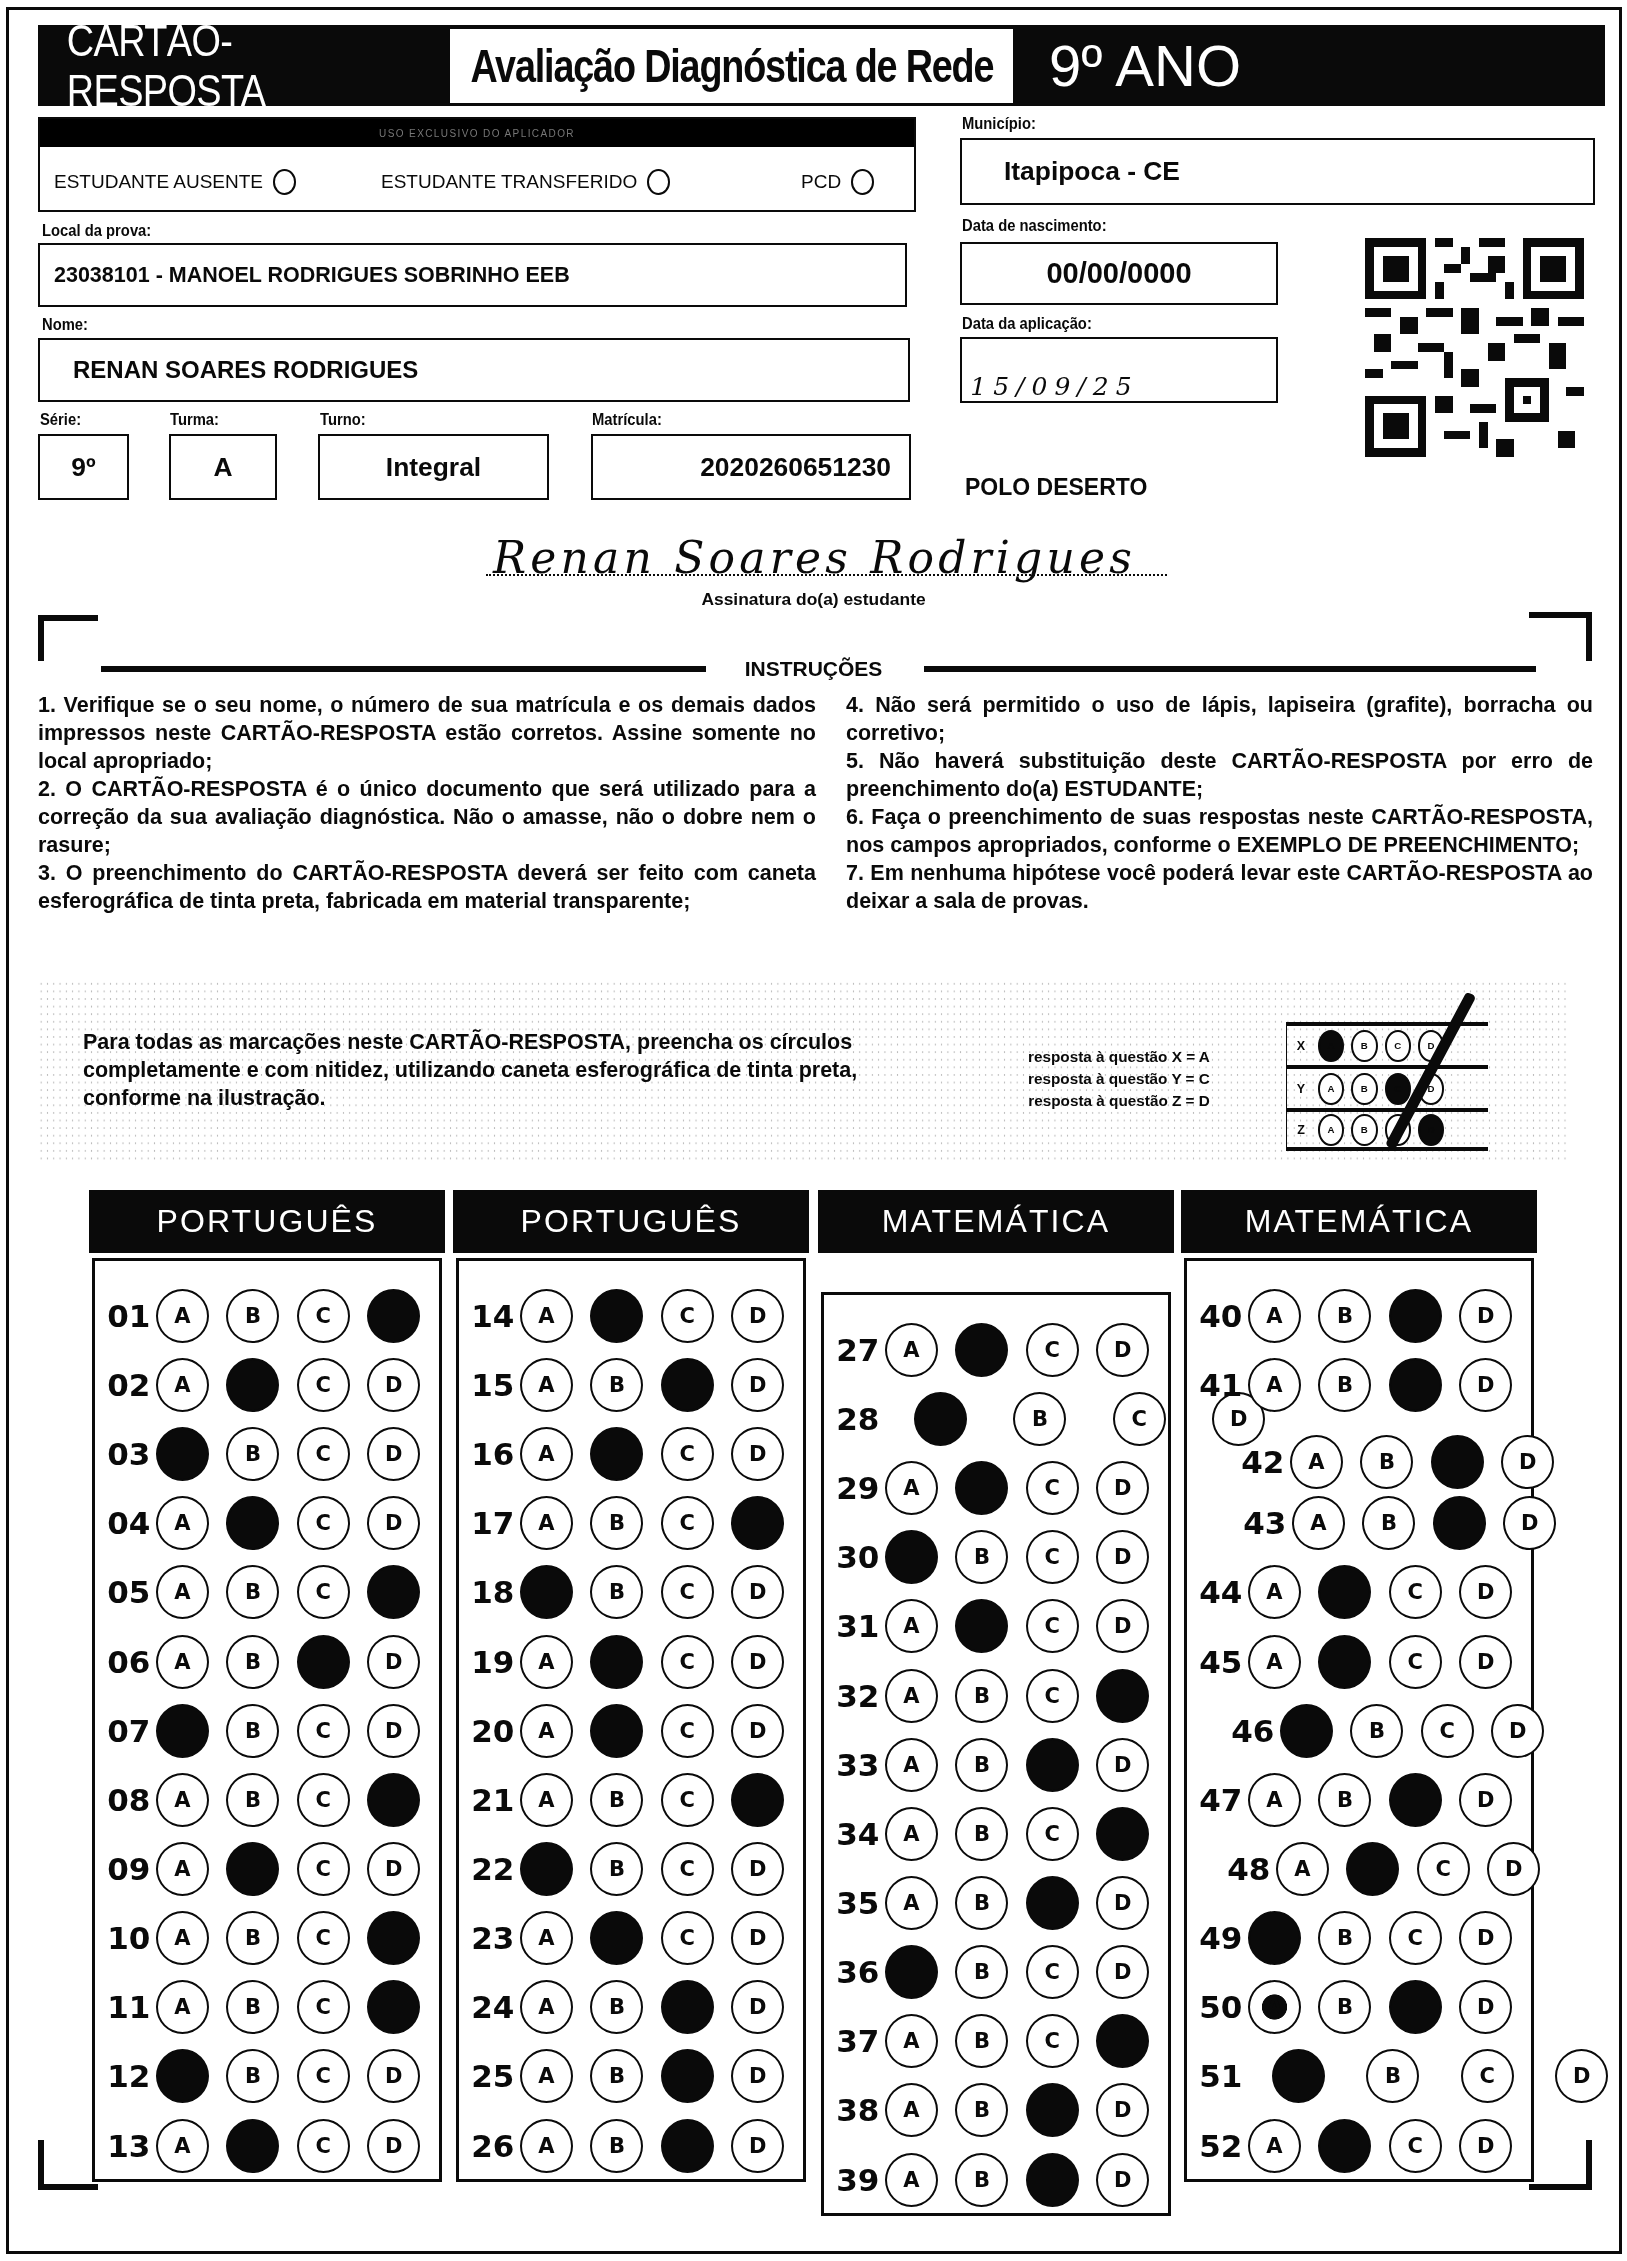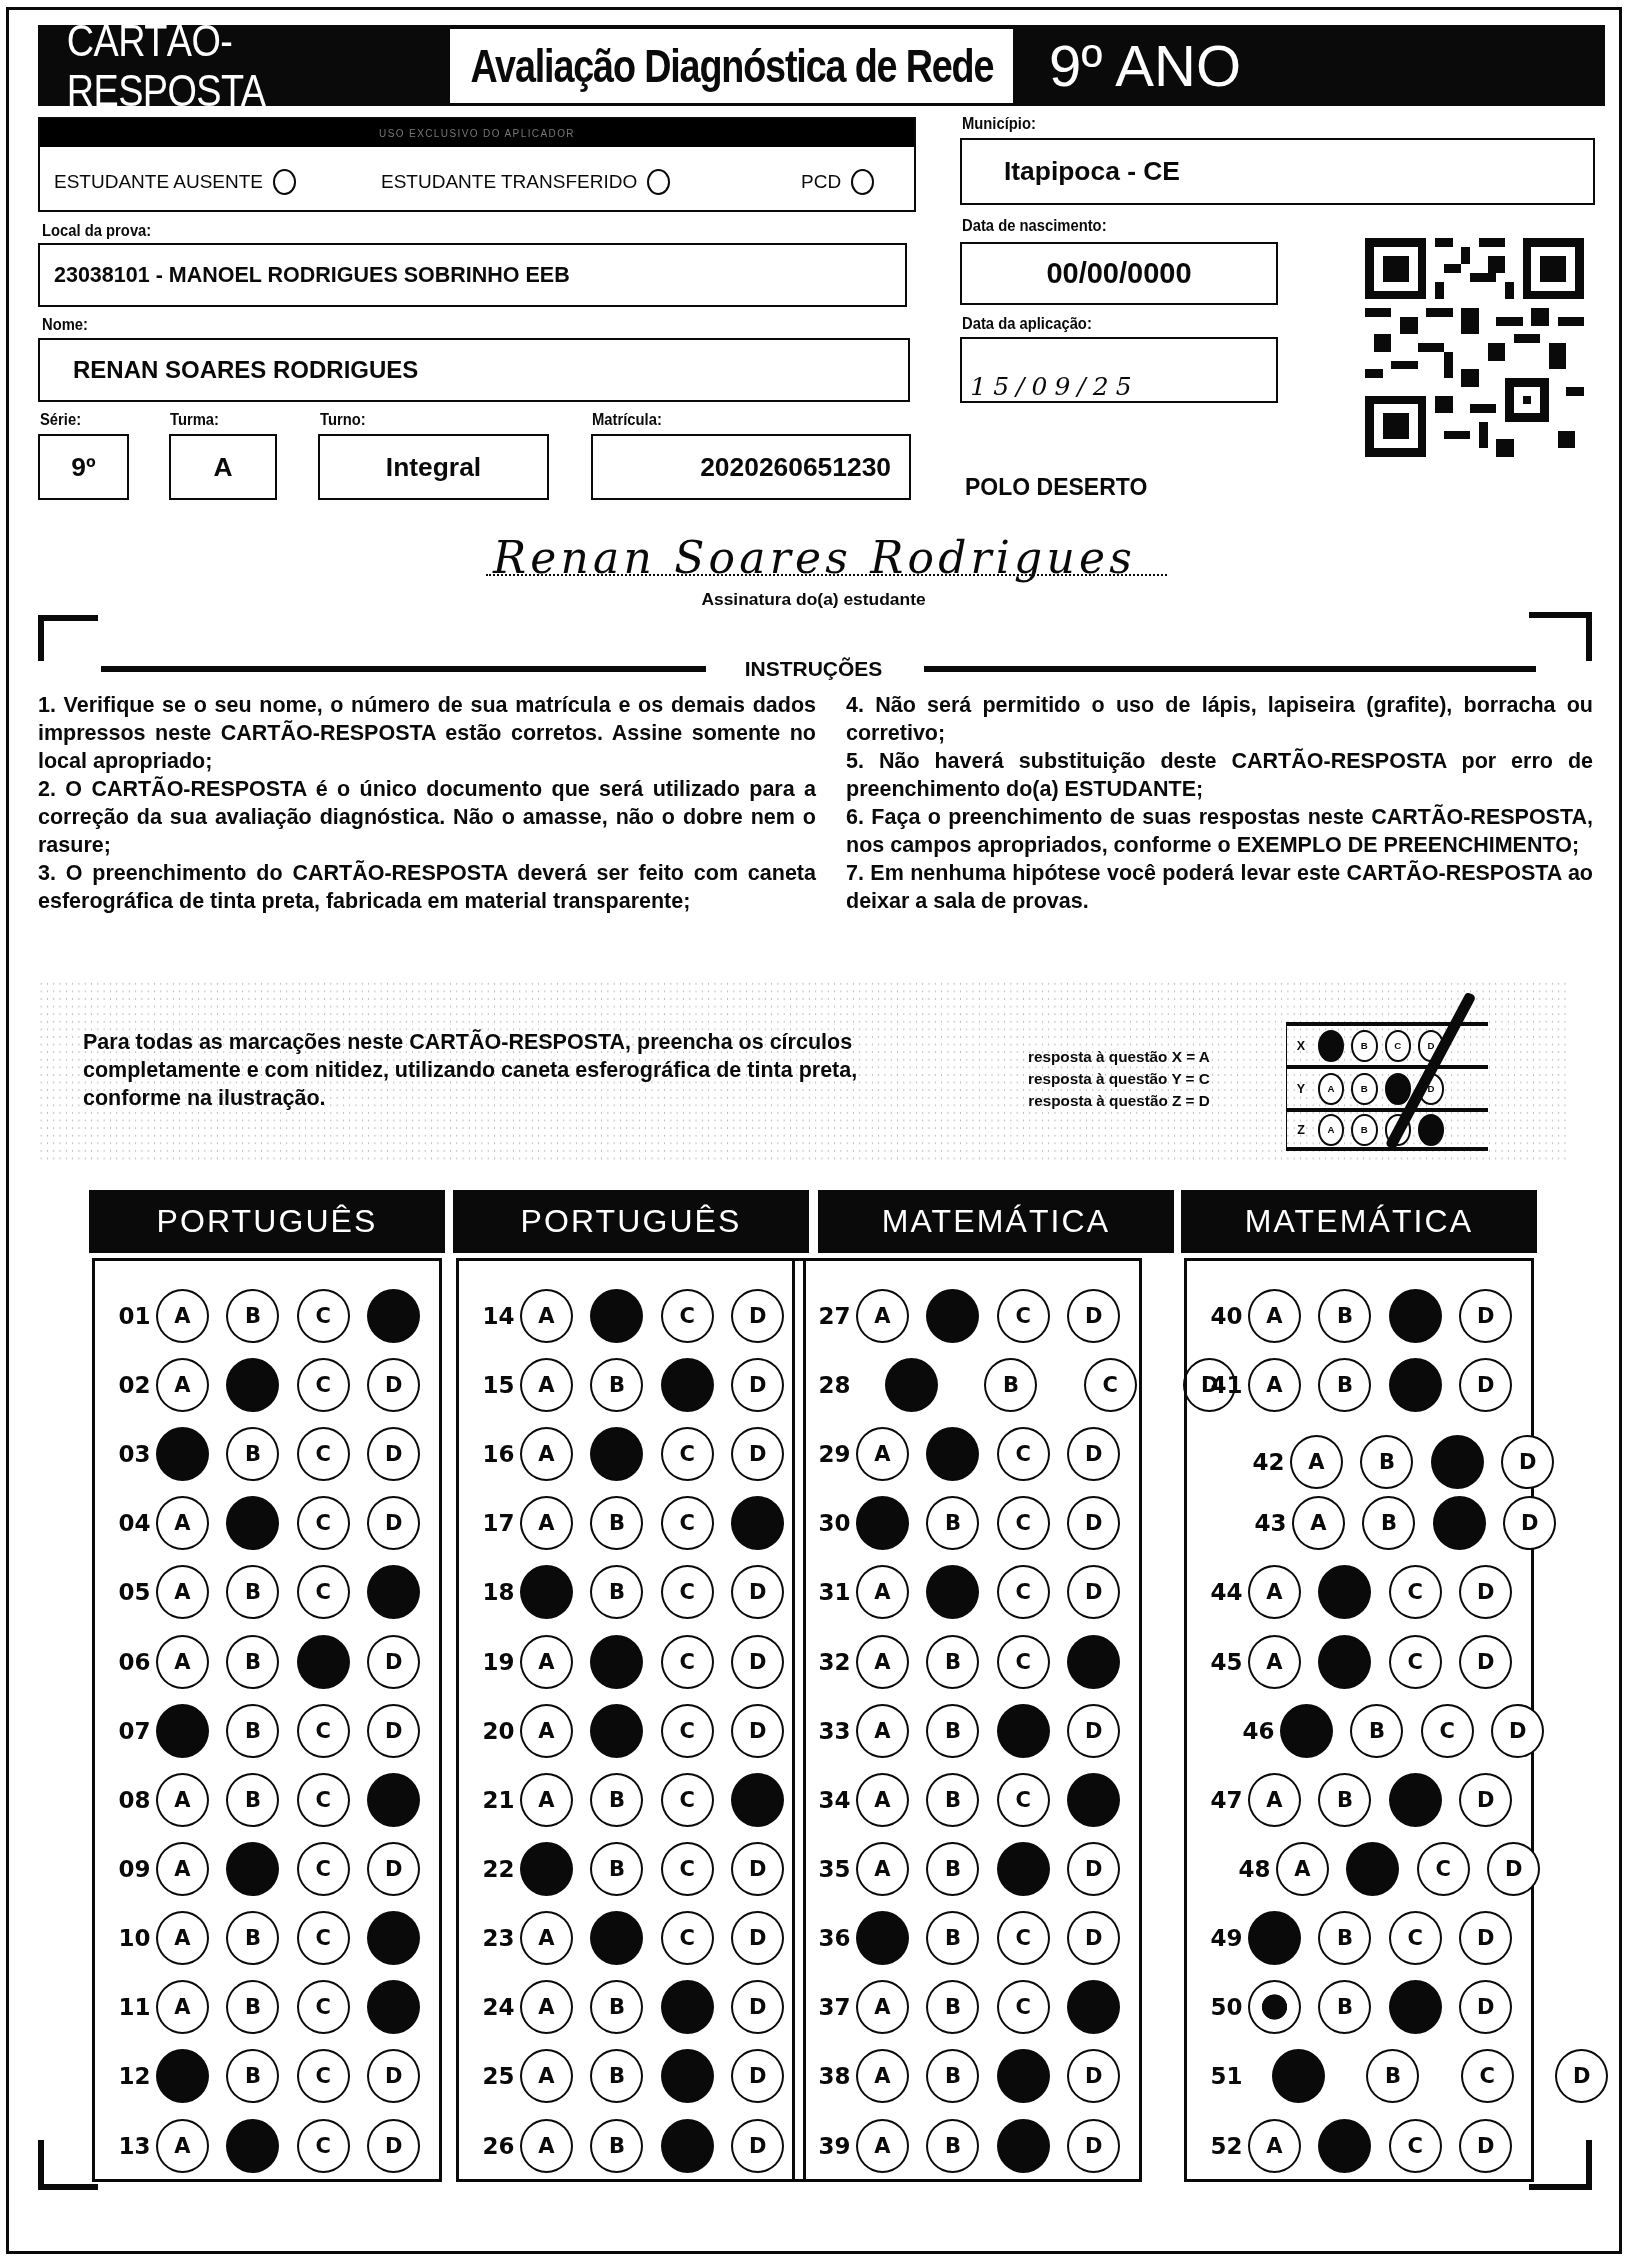--- a/index.html
+++ b/index.html
@@ -45,21 +45,21 @@
   .ex-row:last-child { border-bottom: 4.9px solid #0a0a0a; }
   .ex-key { width: 28px; text-align: center; font-size: 12.5px; font-weight: bold; }
   .ex-b { width: 26.4px; height: 32px; margin: 0 4.2px 0 2.8px; border: 2.1px solid #0a0a0a; border-radius: 50%; font-size: 9.7px; font-weight: bold; display: flex; align-items: center; justify-content: center; background: #fff; }
   .ex-b.filled { background: #0a0a0a; color: #0a0a0a; }
   .pen { position: absolute; left: 1466px; top: 994px; width: 11px; height: 174px; background: #0a0a0a; transform: rotate(28deg); transform-origin: top; border-radius: 4.2px; }
 
   
   .subj { position: absolute; top: 1190px; height: 63px; background: #0a0a0a; color: #fff; font-size: 32px; display: flex; align-items: center; justify-content: center; letter-spacing: 2.1px; }
   .abox { position: absolute; top: 1258px; height: 924px; border: 3.5px solid #0a0a0a; }
   .arow { position: absolute; left: 0; display: flex; align-items: center; }
-  .qn { width: 61px; text-align: right; font-size: 23px; font-weight: bold; padding-right: 5.6px; font-family: "DejaVu Sans", sans-serif; }
+  .qn { width: 61px; text-align: right; font-size: 31px; font-weight: bold; padding-right: 5.6px; font-family: "DejaVu Sans", sans-serif; }
   .bub { width: 53px; height: 54px; margin-right: 17.4px; border: 2.8px solid #0a0a0a; border-radius: 50%; display: flex; align-items: center; justify-content: center; font-size: 21px; font-weight: bold; font-family: "DejaVu Sans", sans-serif; background: #fff; }
   .bub.filled { background: #0a0a0a; color: transparent; }
   .bub.smudge { background: radial-gradient(circle, #0a0a0a 0 35%, #fff 37%); }
 </style>
 </head>
 <body>
 
 <div class="frame"></div>
 
 <div class="hdr"></div>
@@ -414,21 +414,21 @@
       </div>
       <div class="arow" style="top: 858px;">
         <div class="qn">26</div>
         <div class="bub">A</div>
         <div class="bub">B</div>
         <div class="bub filled">C</div>
         <div class="bub">D</div>
       </div>
     </div>
     <div class="subj" style="left: 818px; width: 356px;">MATEMÁTICA</div>
-    <div class="abox" style="left: 792px; width: 350px;">
+    <div class="abox" style="left: 821px; width: 350px; margin-top: 34px;">
       <div class="arow" style="top: 28px;">
         <div class="qn">27</div>
         <div class="bub">A</div>
         <div class="bub filled">B</div>
         <div class="bub">C</div>
         <div class="bub">D</div>
       </div>
       <div class="arow" style="top: 97px; gap: 29px;">
         <div class="qn">28</div>
         <div class="bub filled">A</div>

